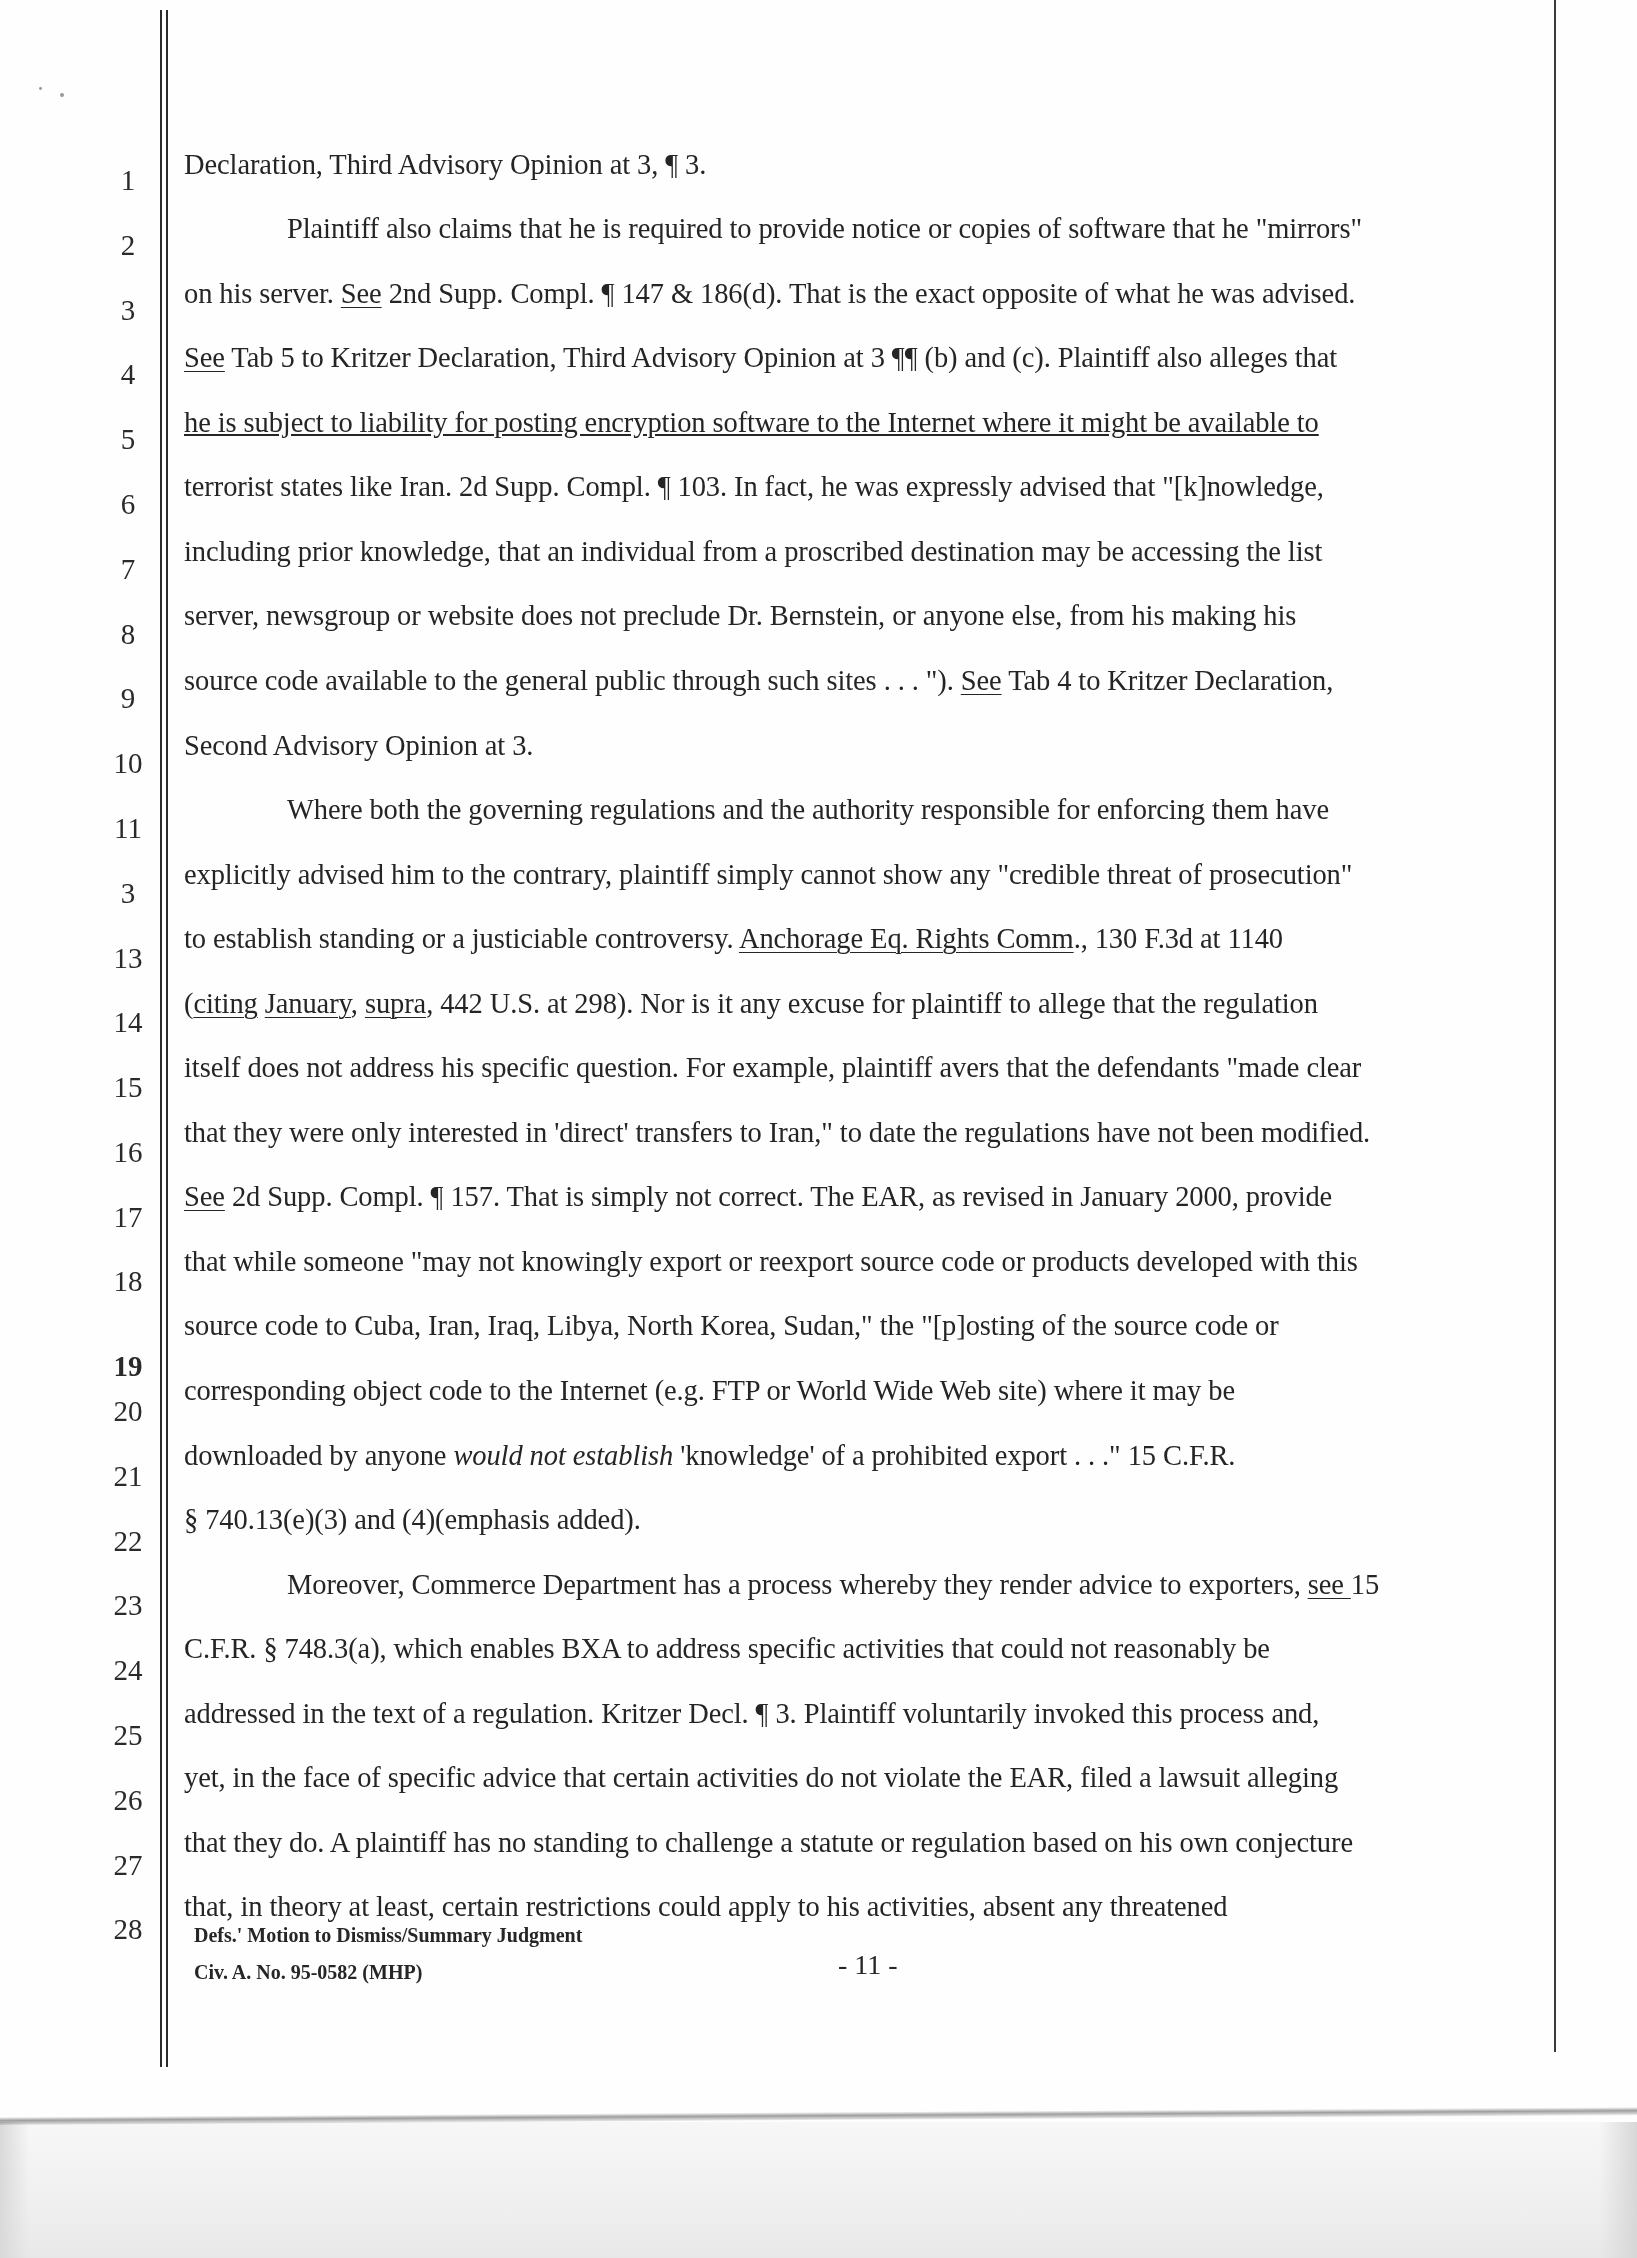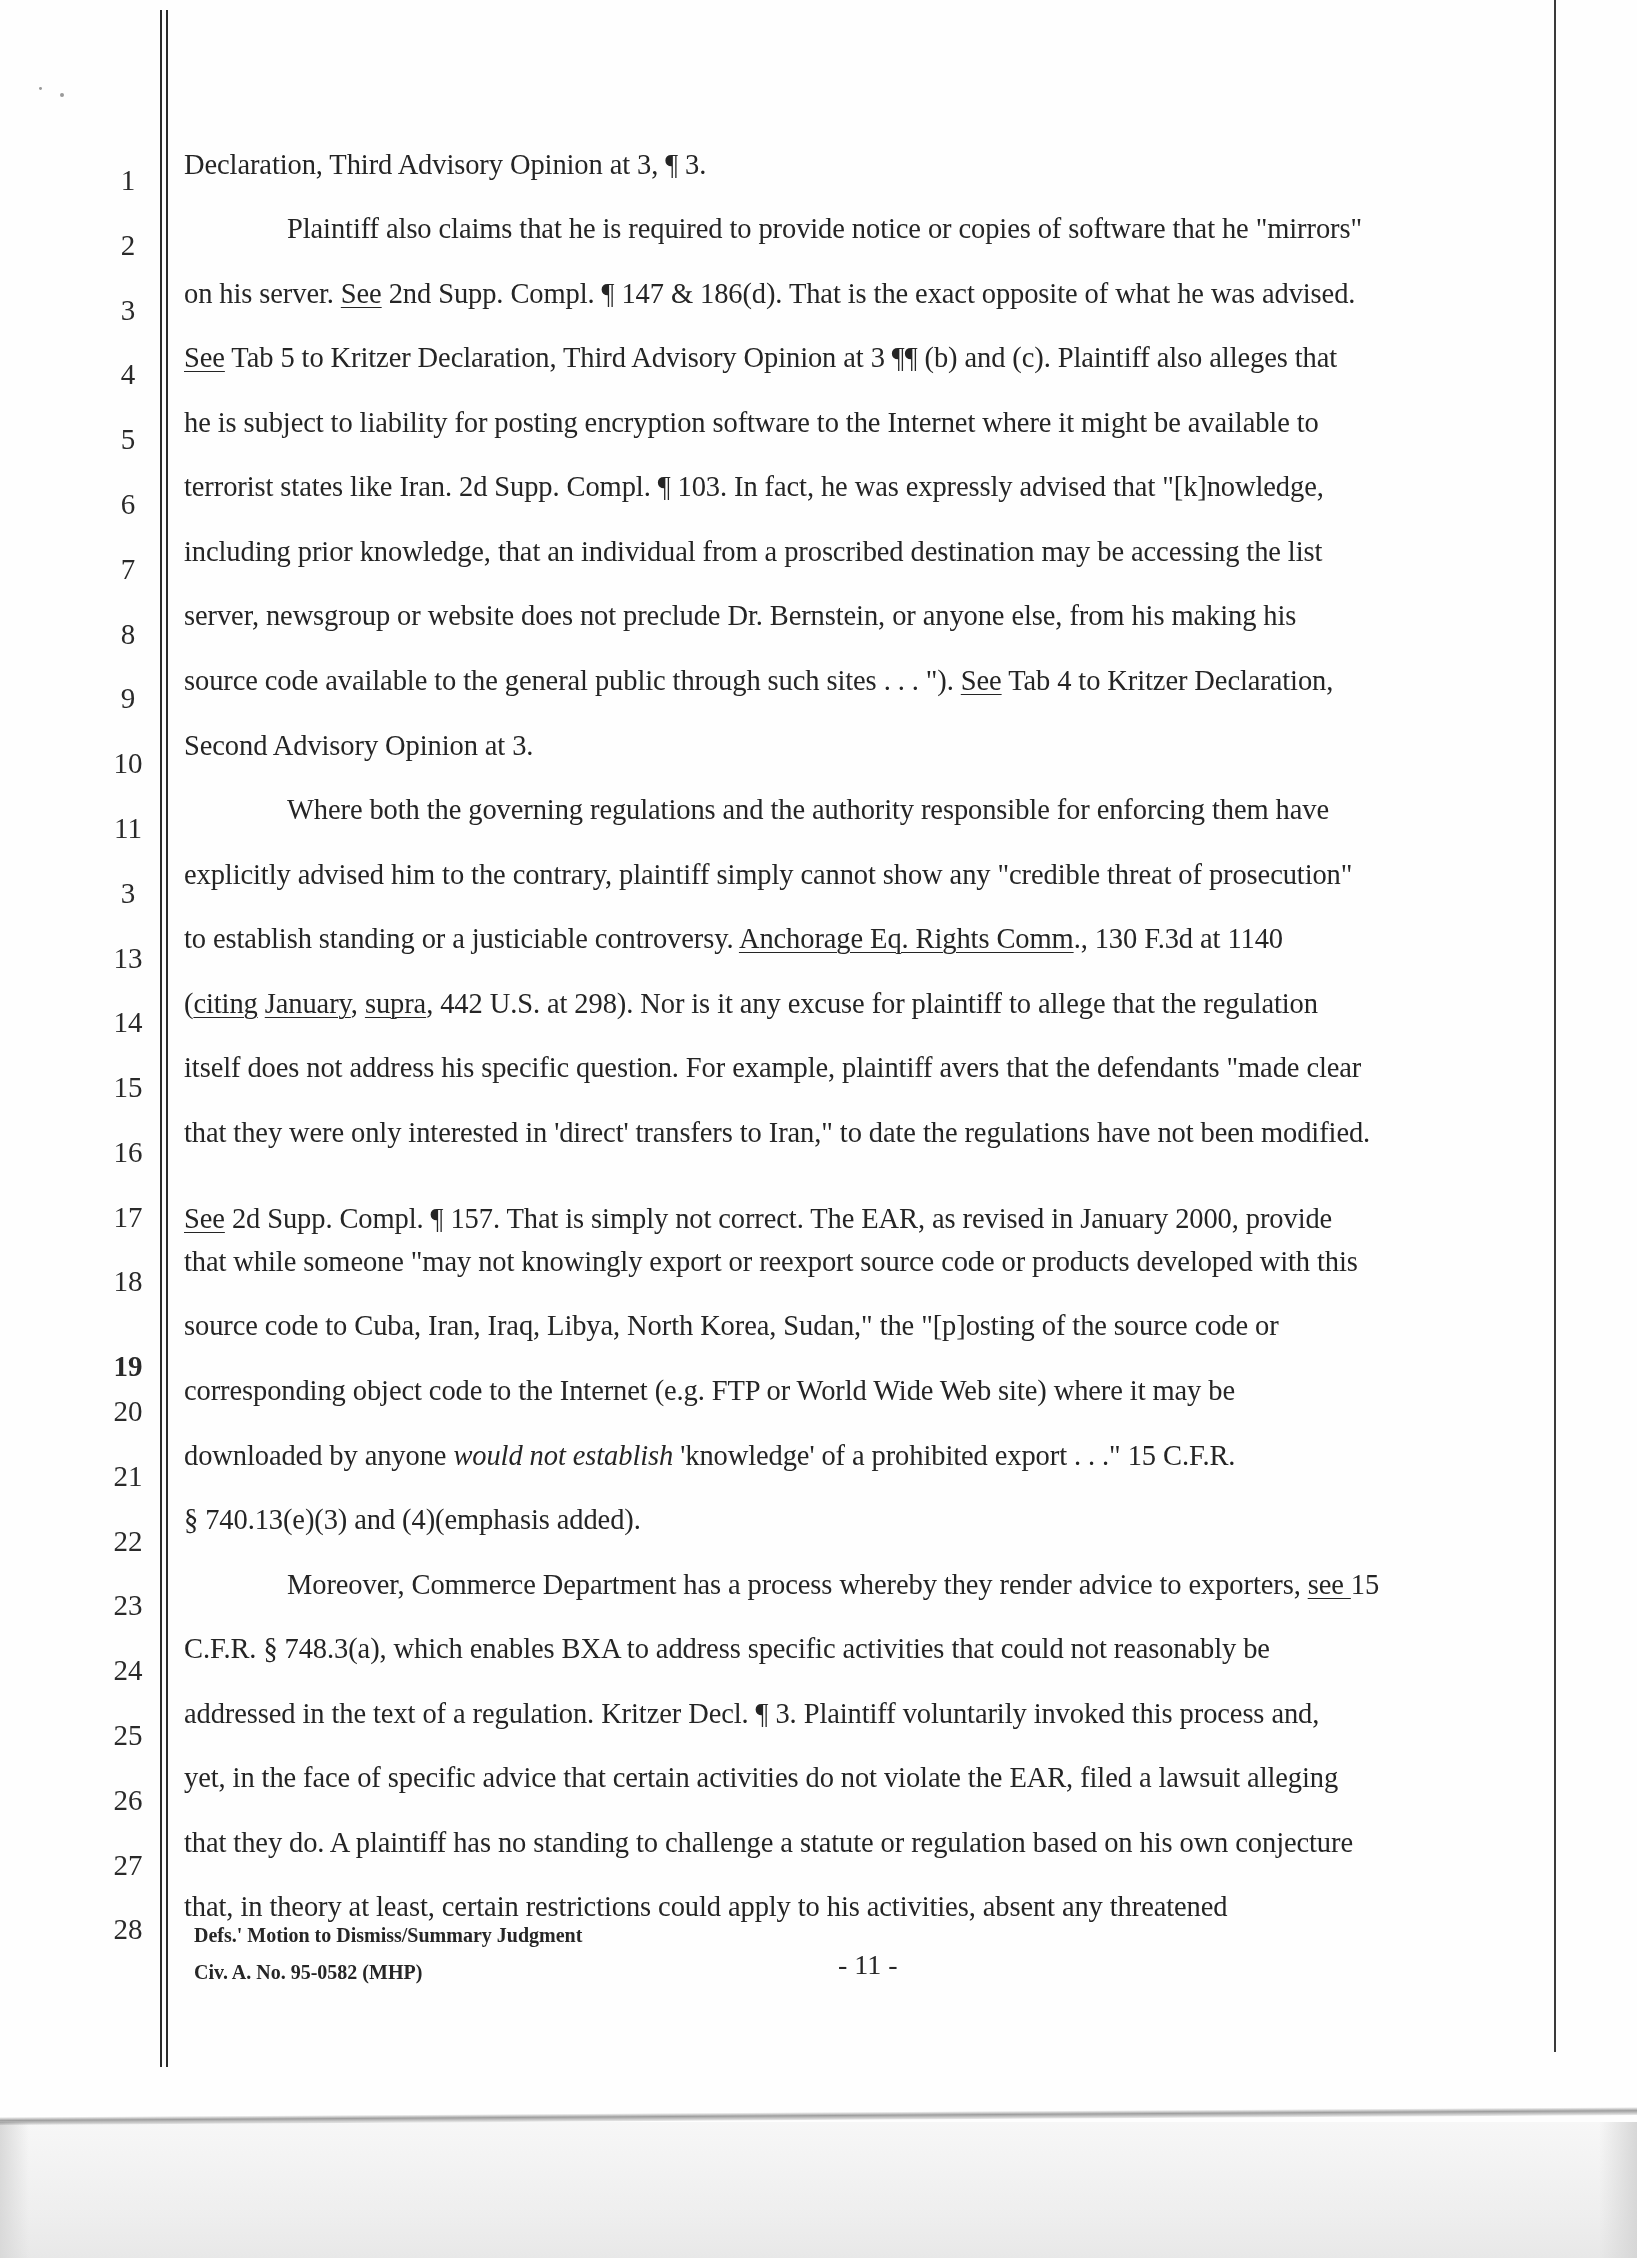--- a/index.html
+++ b/index.html
@@ -157,33 +157,33 @@
       <div class="line-num" style="top: 1721px;">25</div>
       <div class="line-num" style="top: 1786px;">26</div>
       <div class="line-num" style="top: 1851px;">27</div>
       <div class="line-num" style="top: 1915px;">28</div>
     </div>
   <div id="body-text">
       <div class="text-line" style="top: 151px;"><span>Declaration, Third Advisory Opinion at 3, ¶ 3.</span></div>
       <div class="text-line indent" style="top: 215px;"><span>Plaintiff also claims that he is required to provide notice or copies of software that he "mirrors"</span></div>
       <div class="text-line" style="top: 280px;"><span>on his server.  </span><span class="u">See</span><span> 2nd Supp. Compl. ¶ 147 &amp; 186(d).  That is the exact opposite of what he was advised.</span></div>
       <div class="text-line" style="top: 344px;"><span class="u">See</span><span> Tab 5 to Kritzer Declaration, Third Advisory Opinion at 3 ¶¶ (b) and (c).  Plaintiff also alleges that</span></div>
-      <div class="text-line" style="top: 409px;"><span>he is subject to liability for posting encryption software to the Internet where it might be available to</span></div>
+      <div class="text-line" style="top: 409px; text-decoration: underline;"><span>he is subject to liability for posting encryption software to the Internet where it might be available to</span></div>
       <div class="text-line" style="top: 473px;"><span>terrorist states like Iran.  2d Supp. Compl. ¶ 103.  In fact, he was expressly advised that "[k]nowledge,</span></div>
       <div class="text-line" style="top: 538px;"><span>including prior knowledge, that an individual from a proscribed destination may be accessing the list</span></div>
       <div class="text-line" style="top: 602px;"><span>server, newsgroup or website does not preclude Dr. Bernstein, or anyone else, from his making his</span></div>
       <div class="text-line" style="top: 667px;"><span>source code available to the general public through such sites . . . ").  </span><span class="u">See</span><span> Tab 4 to Kritzer Declaration,</span></div>
       <div class="text-line" style="top: 732px;"><span>Second Advisory Opinion at 3.</span></div>
       <div class="text-line indent" style="top: 796px;"><span>Where both the governing regulations and the authority responsible for enforcing them have</span></div>
       <div class="text-line" style="top: 861px;"><span>explicitly advised him to the contrary, plaintiff simply cannot show any "credible threat of prosecution"</span></div>
       <div class="text-line" style="top: 925px;"><span>to establish standing or a justiciable controversy.  </span><span class="u">Anchorage Eq. Rights Comm</span><span>., 130 F.3d at 1140</span></div>
       <div class="text-line" style="top: 990px;"><span>(</span><span class="u">citing</span><span> </span><span class="u">January</span><span>, </span><span class="u">supra</span><span>, 442 U.S. at 298).  Nor is it any excuse for plaintiff to allege that the regulation</span></div>
       <div class="text-line" style="top: 1054px;"><span>itself does not address his specific question.  For example, plaintiff avers that the defendants "made clear</span></div>
       <div class="text-line" style="top: 1119px;"><span>that they were only interested in 'direct' transfers to Iran," to date the regulations have not been modified.</span></div>
-      <div class="text-line" style="top: 1183px; margin-top: 22px;"><span class="u">See</span><span> 2d Supp. Compl. ¶ 157.  That is simply not correct.  The EAR, as revised in January 2000, provide</span></div>
+      <div class="text-line" style="top: 1183px;"><span class="u">See</span><span> 2d Supp. Compl. ¶ 157.  That is simply not correct.  The EAR, as revised in January 2000, provide</span></div>
       <div class="text-line" style="top: 1248px;"><span>that while someone "may not knowingly export or reexport source code or products developed with this</span></div>
       <div class="text-line" style="top: 1312px;"><span>source code to Cuba, Iran, Iraq, Libya, North Korea, Sudan," the "[p]osting of the source code or</span></div>
       <div class="text-line" style="top: 1377px;"><span>corresponding object code to the Internet (e.g. FTP or World Wide Web site) where it may be</span></div>
       <div class="text-line" style="top: 1442px;"><span>downloaded by anyone </span><span class="i">would not establish</span><span> 'knowledge' of a prohibited export . . ."  15 C.F.R.</span></div>
       <div class="text-line" style="top: 1506px;"><span>§ 740.13(e)(3) and (4)(emphasis added).</span></div>
       <div class="text-line indent" style="top: 1571px;"><span>Moreover, Commerce Department has a process whereby they render advice to exporters, </span><span class="u">see </span><span>15</span></div>
       <div class="text-line" style="top: 1635px;"><span>C.F.R. § 748.3(a), which enables BXA to address specific activities that could not reasonably be</span></div>
       <div class="text-line" style="top: 1700px;"><span>addressed in the text of a regulation.  Kritzer Decl. ¶ 3.  Plaintiff voluntarily invoked this process and,</span></div>
       <div class="text-line" style="top: 1764px;"><span>yet, in the face of specific advice that certain activities do not violate the EAR, filed a lawsuit alleging</span></div>
       <div class="text-line" style="top: 1829px;"><span>that they do.  A plaintiff has no standing to challenge a statute or regulation based on his own conjecture</span></div>

